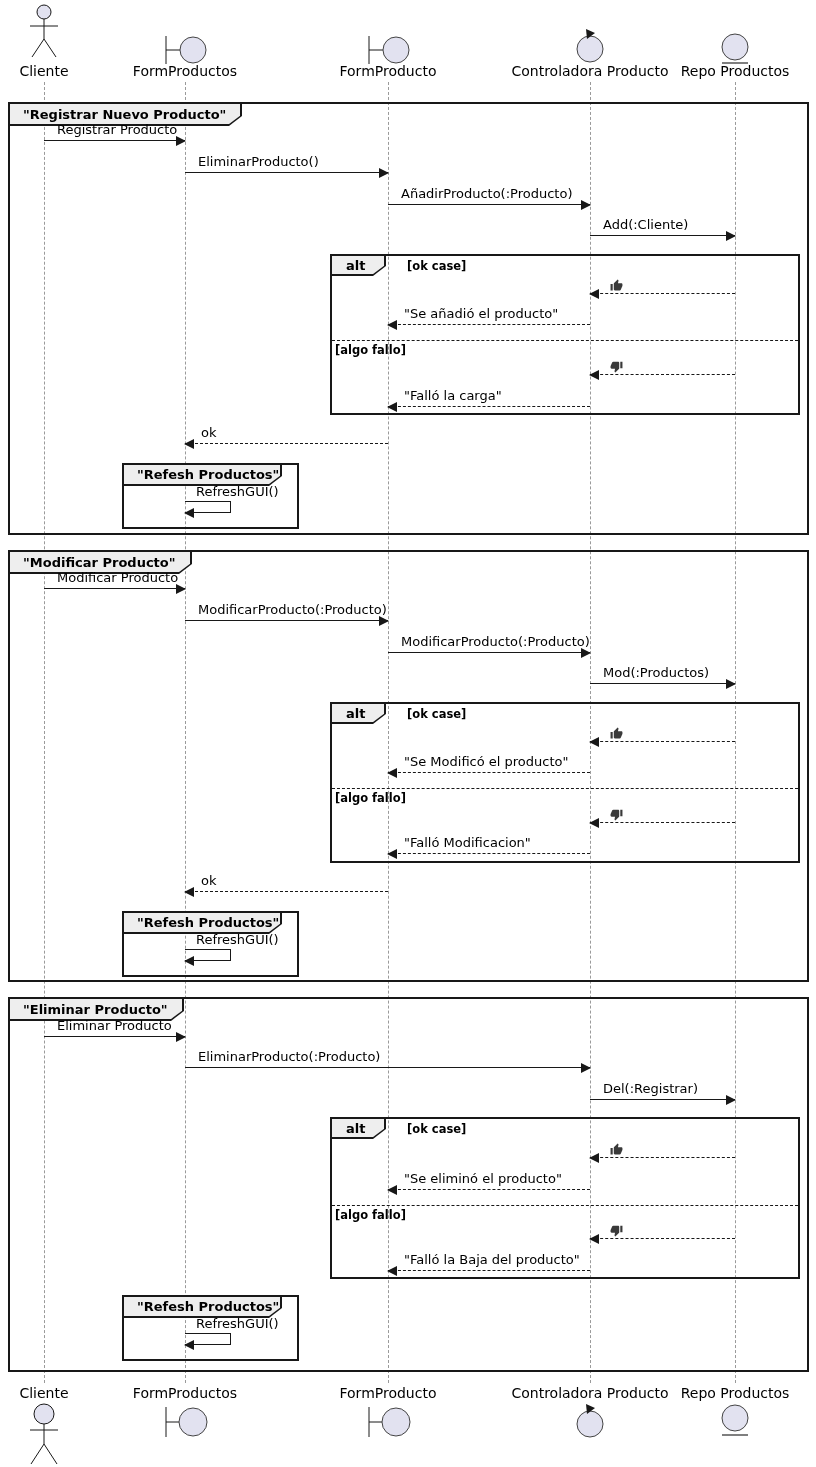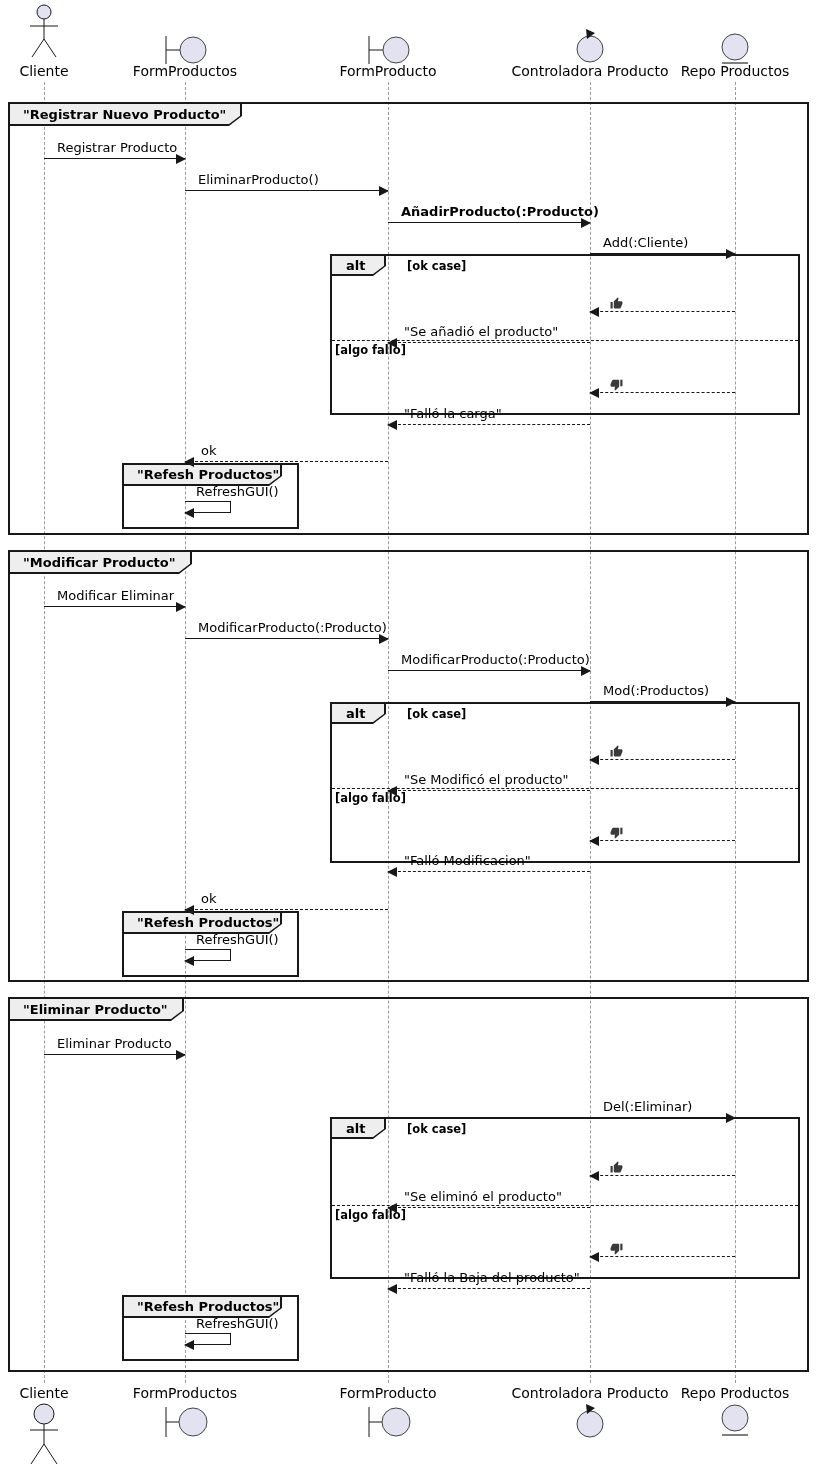--- a/index.html
+++ b/index.html
@@ -13,21 +13,21 @@
   
   .frame{position:absolute;border:2px solid #181818;z-index:2;background:transparent;}
   .ptab{position:absolute;left:0;top:0;background:#181818;z-index:3;
         clip-path:polygon(0 0,100% 0,100% calc(100% - 10px),calc(100% - 13px) 100%,0 100%);}
   .ptab-in{position:absolute;left:0;top:0;right:1.6px;bottom:1.6px;background:#EEEEEE;
         clip-path:polygon(0 0,100% 0,100% calc(100% - 9px),calc(100% - 12px) 100%,0 100%);
         display:flex;align-items:center;font-weight:bold;font-size:13px;white-space:nowrap;}
   .guard{position:absolute;font-weight:bold;font-size:11.5px;white-space:nowrap;z-index:4;}
   .divider{position:absolute;left:0;border-top:1px dashed #181818;z-index:3;}
   
-  .msg{position:absolute;height:32px;z-index:4;}
+  .msg{position:absolute;height:14px;z-index:4;}
   .mline{position:absolute;left:0;right:0;bottom:0;border-top:1px solid #181818;}
   .msg.dashed .mline{border-top:1px dashed #181818;}
   .mlabel{position:absolute;left:13px;bottom:4px;font-size:13px;white-space:nowrap;}
   .msg.reply .mlabel{left:16px;}
   .ah{position:absolute;width:0;height:0;bottom:-5px;
       border-top:5px solid transparent;border-bottom:5px solid transparent;}
   .ah.r{right:-1px;border-left:10px solid #181818;}
   .ah.l{left:-1px;border-right:10px solid #181818;}
   .thumb{position:absolute;left:20px;bottom:2px;}
   
@@ -100,21 +100,21 @@
   <div class="msg" style="left:44px;top:127px;width:141px;">
     <span class="mlabel">Registrar Producto</span>
     <div class="mline"></div>
       <div class="ah r"></div>
   </div>
   <div class="msg" style="left:185px;top:159px;width:203px;">
     <span class="mlabel">EliminarProducto()</span>
     <div class="mline"></div>
       <div class="ah r"></div>
   </div>
-  <div class="msg" style="left:388px;top:191px;width:202px;font-weight:bold;">
+  <div class="msg" style="left:388px;top:191px;width:202px;">
     <span class="mlabel">AñadirProducto(:Producto)</span>
     <div class="mline"></div>
       <div class="ah r"></div>
   </div>
   <div class="msg" style="left:590px;top:222px;width:145px;">
     <span class="mlabel">Add(:Cliente)</span>
     <div class="mline"></div>
       <div class="ah r"></div>
   </div>
 
@@ -172,21 +172,21 @@
       </div>
   </div>
 
   <div class="frame" style="left:8px;top:550px;width:797px;height:428px;">
     <div class="ptab" style="width:182px;height:22px;">
       <div class="ptab-in" style="padding-left:13px;">"Modificar Producto"</div>
     </div>
   </div>
 
   <div class="msg" style="left:44px;top:575px;width:141px;">
-    <span class="mlabel">Modificar Eliminar</span>
+    <span class="mlabel">Modificar Producto</span>
     <div class="mline"></div>
       <div class="ah r"></div>
   </div>
   <div class="msg" style="left:185px;top:607px;width:203px;">
     <span class="mlabel">ModificarProducto(:Producto)</span>
     <div class="mline"></div>
       <div class="ah r"></div>
   </div>
   <div class="msg" style="left:388px;top:639px;width:202px;">
     <span class="mlabel">ModificarProducto(:Producto)</span>
@@ -257,22 +257,27 @@
     <div class="ptab" style="width:174px;height:22px;">
       <div class="ptab-in" style="padding-left:13px;">"Eliminar Producto"</div>
     </div>
   </div>
 
   <div class="msg" style="left:44px;top:1023px;width:141px;">
     <span class="mlabel">Eliminar Producto</span>
     <div class="mline"></div>
       <div class="ah r"></div>
   </div>
+  <div class="msg" style="left:185px;top:1054px;width:405px;">
+    <span class="mlabel">EliminarProducto(:Producto)</span>
+    <div class="mline"></div>
+      <div class="ah r"></div>
+  </div>
   <div class="msg" style="left:590px;top:1086px;width:145px;">
-    <span class="mlabel">Del(:Eliminar)</span>
+    <span class="mlabel">Del(:Registrar)</span>
     <div class="mline"></div>
       <div class="ah r"></div>
   </div>
 
   <div class="frame" style="left:330px;top:1117px;width:466px;height:158px;">
     <div class="ptab" style="width:54px;height:20px;">
       <div class="ptab-in" style="padding-left:14px;font-size:13px;">alt</div>
     </div>
     <div class="guard" style="left:75px;top:3px;">[ok case]</div>
     <div class="divider" style="top:86px;width:100%;"></div>

